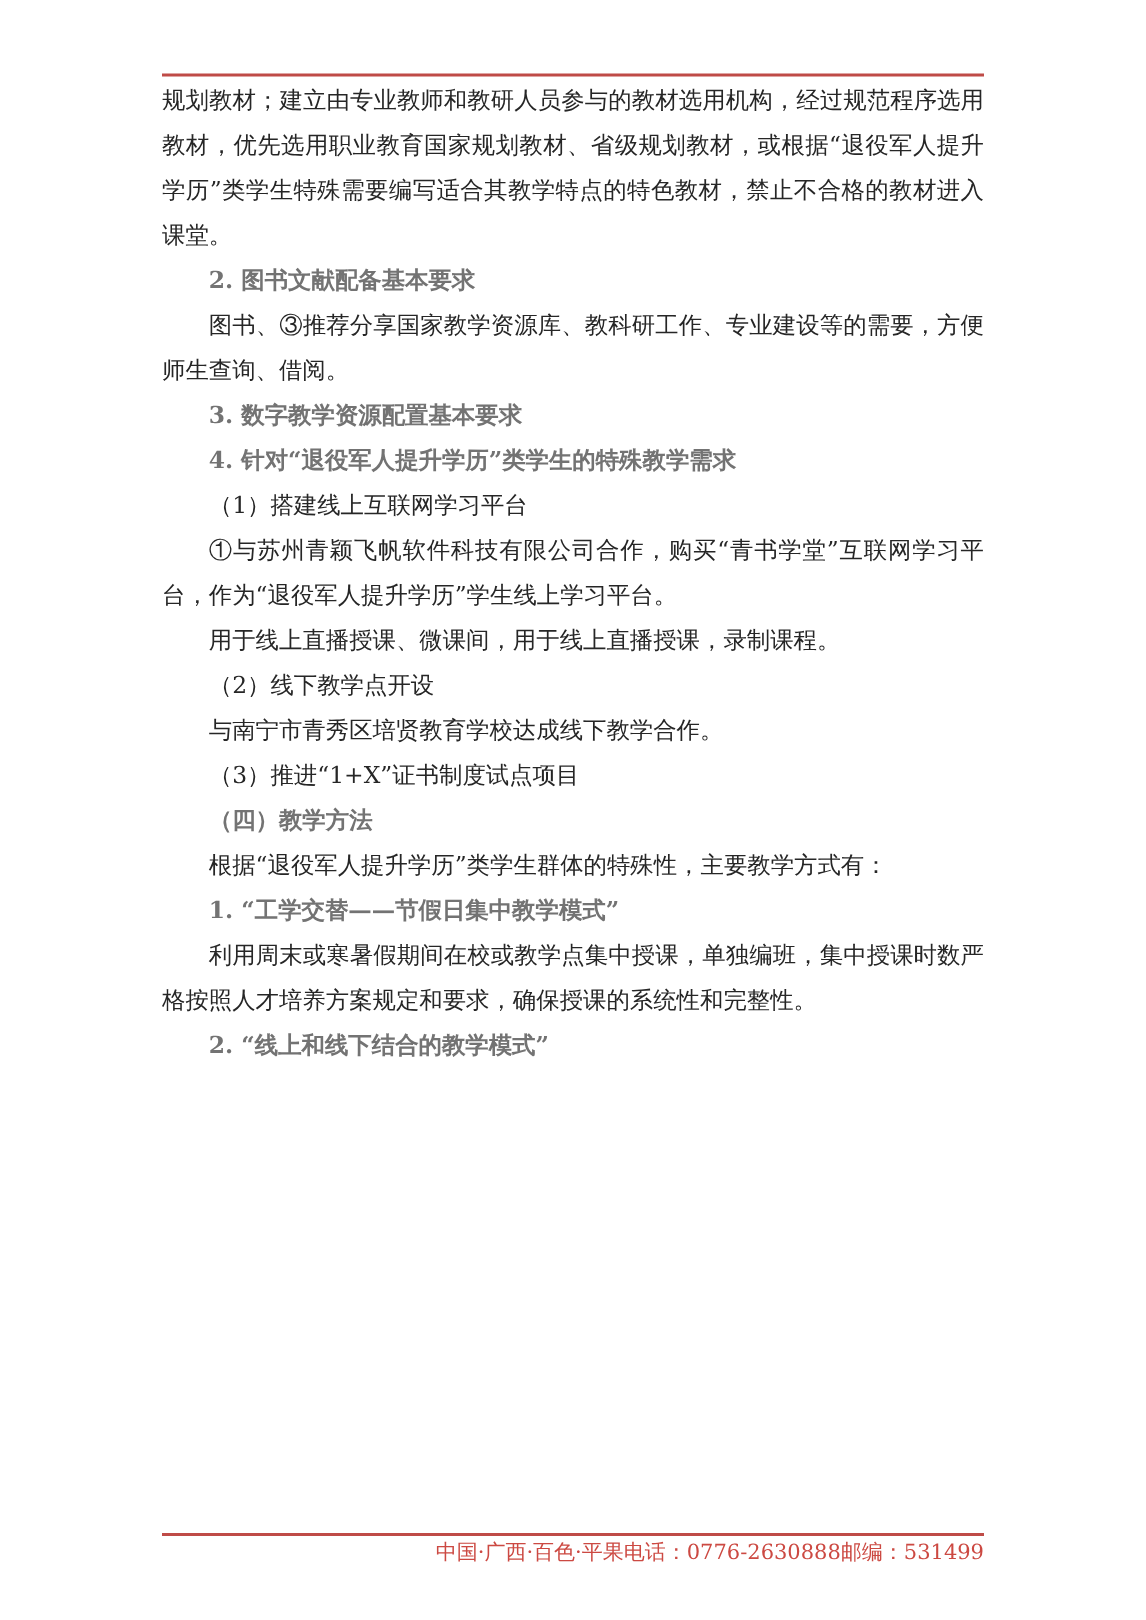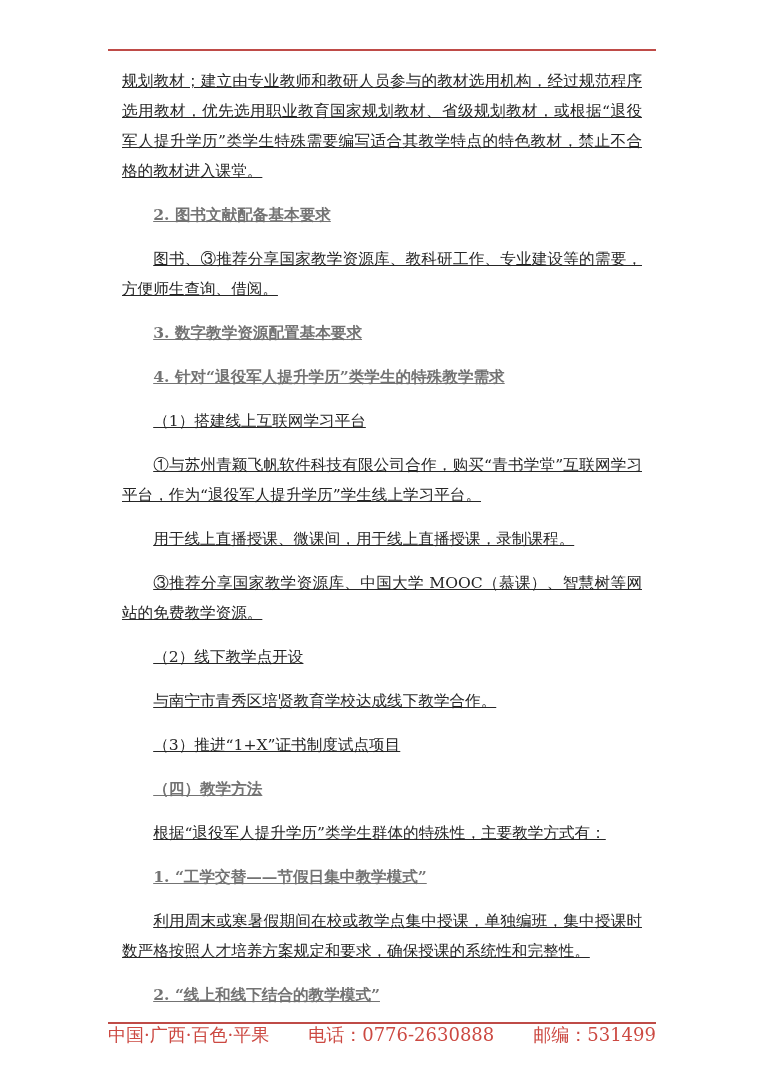--- a/index.html
+++ b/index.html
@@ -23,27 +23,26 @@
     height: 2px;
     background: var(--accent, #bf4b47);
   }
   .content {
     position: absolute;
     left: 108px;
     top: 52px;
     width: 548px;
   }
   .content p {
-    margin: 14px;
+    margin: 0;
     font-size: 15.6px;
     line-height: 30px;
     color: #262626;
     text-align: justify;
     text-justify: inter-character;
-    text-decoration: underline;
   }
   .content p.indent {
     text-indent: 2em;
   }
   .content p.heading {
     font-weight: 700;
     color: #737373;
   }
   .footer-rule {
     position: absolute;
@@ -52,23 +51,23 @@
     width: 548px;
     height: 2px;
     background: var(--accent, #bf4b47);
   }
   .footer-row {
     position: absolute;
     left: 108px;
     top: 1026px;
     width: 548px;
     display: flex;
-    justify-content: space-between;
+    justify-content: flex-end;
     align-items: baseline;
-    font-size: 18px;
+    font-size: 14px;
     line-height: 18px;
     color: var(--footer-red, #cc4942);
     font-family: "DejaVu Serif", "Liberation Serif", serif;
   }
   .corner-watermark {
     position: absolute;
     right: 10px;
     top: 1047px;
     font-size: 17px;
     line-height: 22px;
@@ -84,21 +83,20 @@
 
   <div class="content">
       <p class="paragraph">规划教材；建立由专业教师和教研人员参与的教材选用机构，经过规范程序选用教材，优先选用职业教育国家规划教材、省级规划教材，或根据“退役军人提升学历”类学生特殊需要编写适合其教学特点的特色教材，禁止不合格的教材进入课堂。</p>
       <p class="heading indent">2. 图书文献配备基本要求</p>
       <p class="paragraph indent">图书、③推荐分享国家教学资源库、教科研工作、专业建设等的需要，方便师生查询、借阅。</p>
       <p class="heading indent">3. 数字教学资源配置基本要求</p>
       <p class="heading indent">4. 针对“退役军人提升学历”类学生的特殊教学需求</p>
       <p class="paragraph indent">（1）搭建线上互联网学习平台</p>
       <p class="paragraph indent">①与苏州青颖飞帆软件科技有限公司合作，购买“青书学堂”互联网学习平台，作为“退役军人提升学历”学生线上学习平台。</p>
       <p class="paragraph indent">用于线上直播授课、微课间，用于线上直播授课，录制课程。</p>
-      <p class="paragraph indent">③推荐分享国家教学资源库、中国大学 MOOC（慕课）、智慧树等网站的免费教学资源。</p>
       <p class="paragraph indent">（2）线下教学点开设</p>
       <p class="paragraph indent">与南宁市青秀区培贤教育学校达成线下教学合作。</p>
       <p class="paragraph indent">（3）推进“1+X”证书制度试点项目</p>
       <p class="heading indent">（四）教学方法</p>
       <p class="paragraph indent">根据“退役军人提升学历”类学生群体的特殊性，主要教学方式有：</p>
       <p class="heading indent">1. “工学交替——节假日集中教学模式”</p>
       <p class="paragraph indent">利用周末或寒暑假期间在校或教学点集中授课，单独编班，集中授课时数严格按照人才培养方案规定和要求，确保授课的系统性和完整性。</p>
       <p class="heading indent">2. “线上和线下结合的教学模式”</p>
     </div>
 

